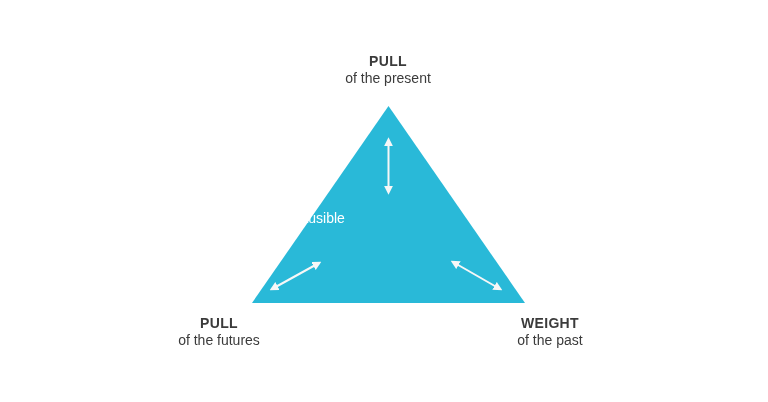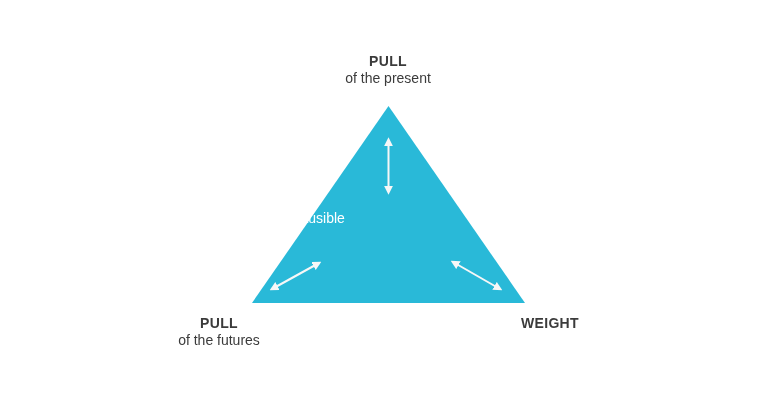--- a/index.html
+++ b/index.html
@@ -92,15 +92,16 @@
     <span class="subtitle">of the present</span>
   </div>
 
   <div class="corner-label label-bleft">
     <span class="title">PULL</span>
     <span class="subtitle">of the futures</span>
   </div>
 
   <div class="corner-label label-bright">
     <span class="title">WEIGHT</span>
+    <span class="subtitle">of the past</span>
   </div>
 
 </div>
 
 </body></html>

